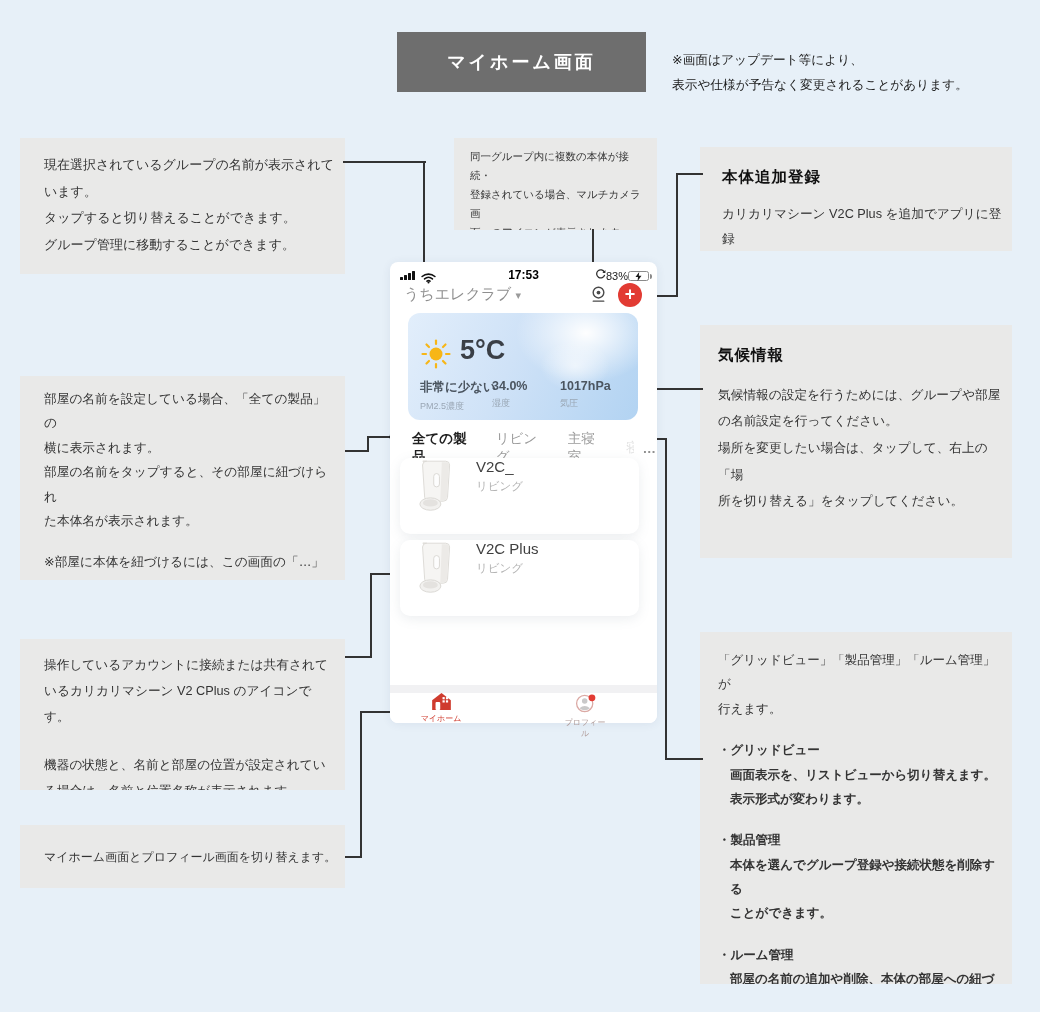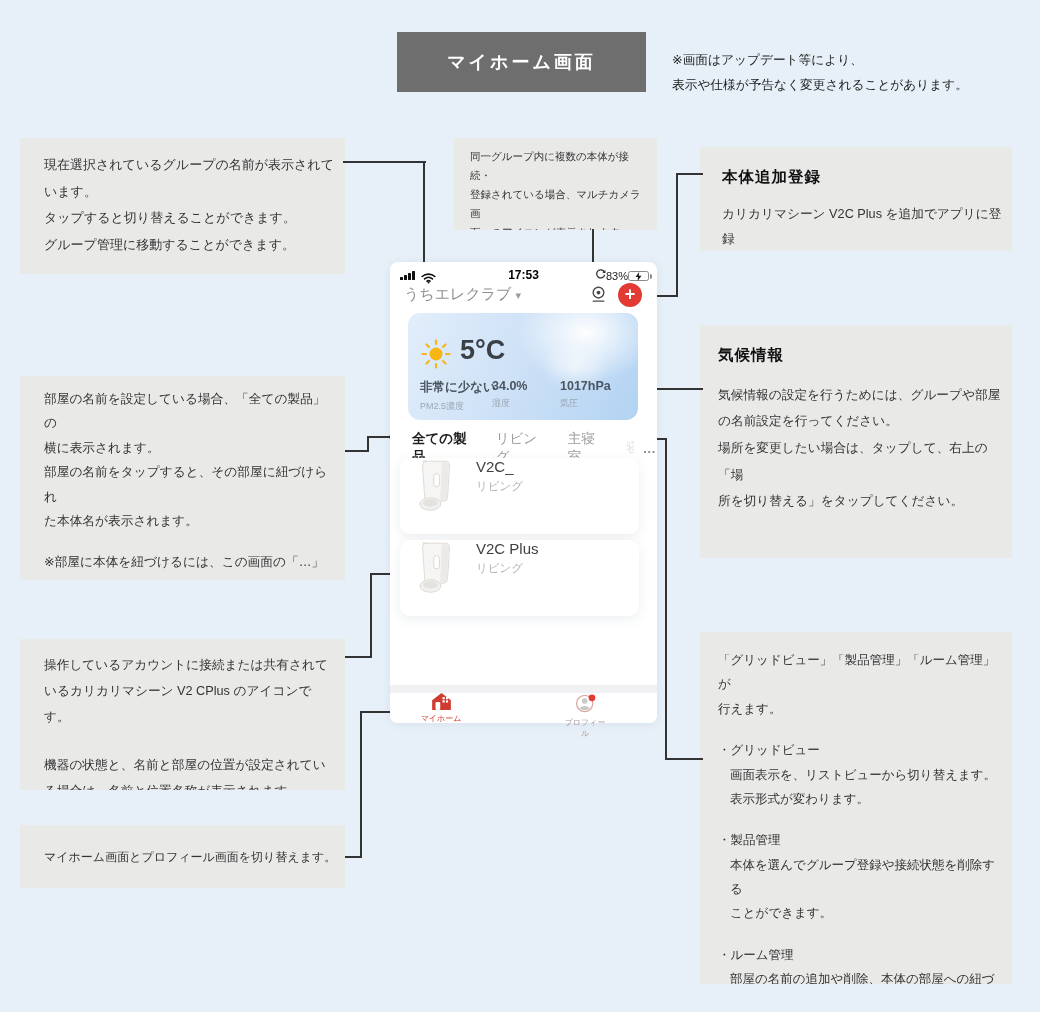--- a/index.html
+++ b/index.html
@@ -21,21 +21,21 @@
   .co.multicam{left:454px;top:138px;width:203px;height:92px;padding:9px 14px 8px 16px;font-size:10.5px;line-height:1.82;}
   .co.add{left:700px;top:147px;width:312px;height:104px;padding:14px 10px 10px 22px;line-height:2.0;}
   .co.climate{left:700px;top:325px;width:312px;height:233px;padding:14px 8px 10px 18px;line-height:2.1;}
   .co.climate p+p{margin-top:8px;}
   .co.rooms{left:20px;top:376px;width:325px;height:204px;padding:11px 8px 8px 24px;line-height:1.92;}
   .co.rooms p+p{margin-top:17px;}
   .co.icons{left:20px;top:639px;width:325px;height:151px;padding:13px 10px 8px 24px;line-height:2.05;}
   .co.icons p+p{margin-top:22px;}
   .co.tabswitch{left:20px;top:825px;width:325px;height:63px;padding:0 8px 0 24px;display:flex;align-items:center;font-size:12px;}
   .co.menu{left:700px;top:632px;width:312px;height:352px;padding:16px 6px 10px 18px;font-size:12.5px;line-height:1.95;}
-  .co.menu .item{margin-top:17px;}
+  .co.menu .item{margin-top:17px;font-weight:bold;}
   .co.menu .item p.b{padding-left:12px;}
 
   
   .ln{position:absolute;background:#333;}
   .ln.h{height:2px;} .ln.v{width:2px;}
   .cdot{position:absolute;width:11px;height:11px;border-radius:50%;background:#121212;transform:translate(-50%,-50%);}
 
   
   .phone{position:absolute;left:390px;top:262px;width:267px;height:461px;background:#fff;border-radius:8px;
          box-shadow:0 1px 10px rgba(50,70,100,.08);}

